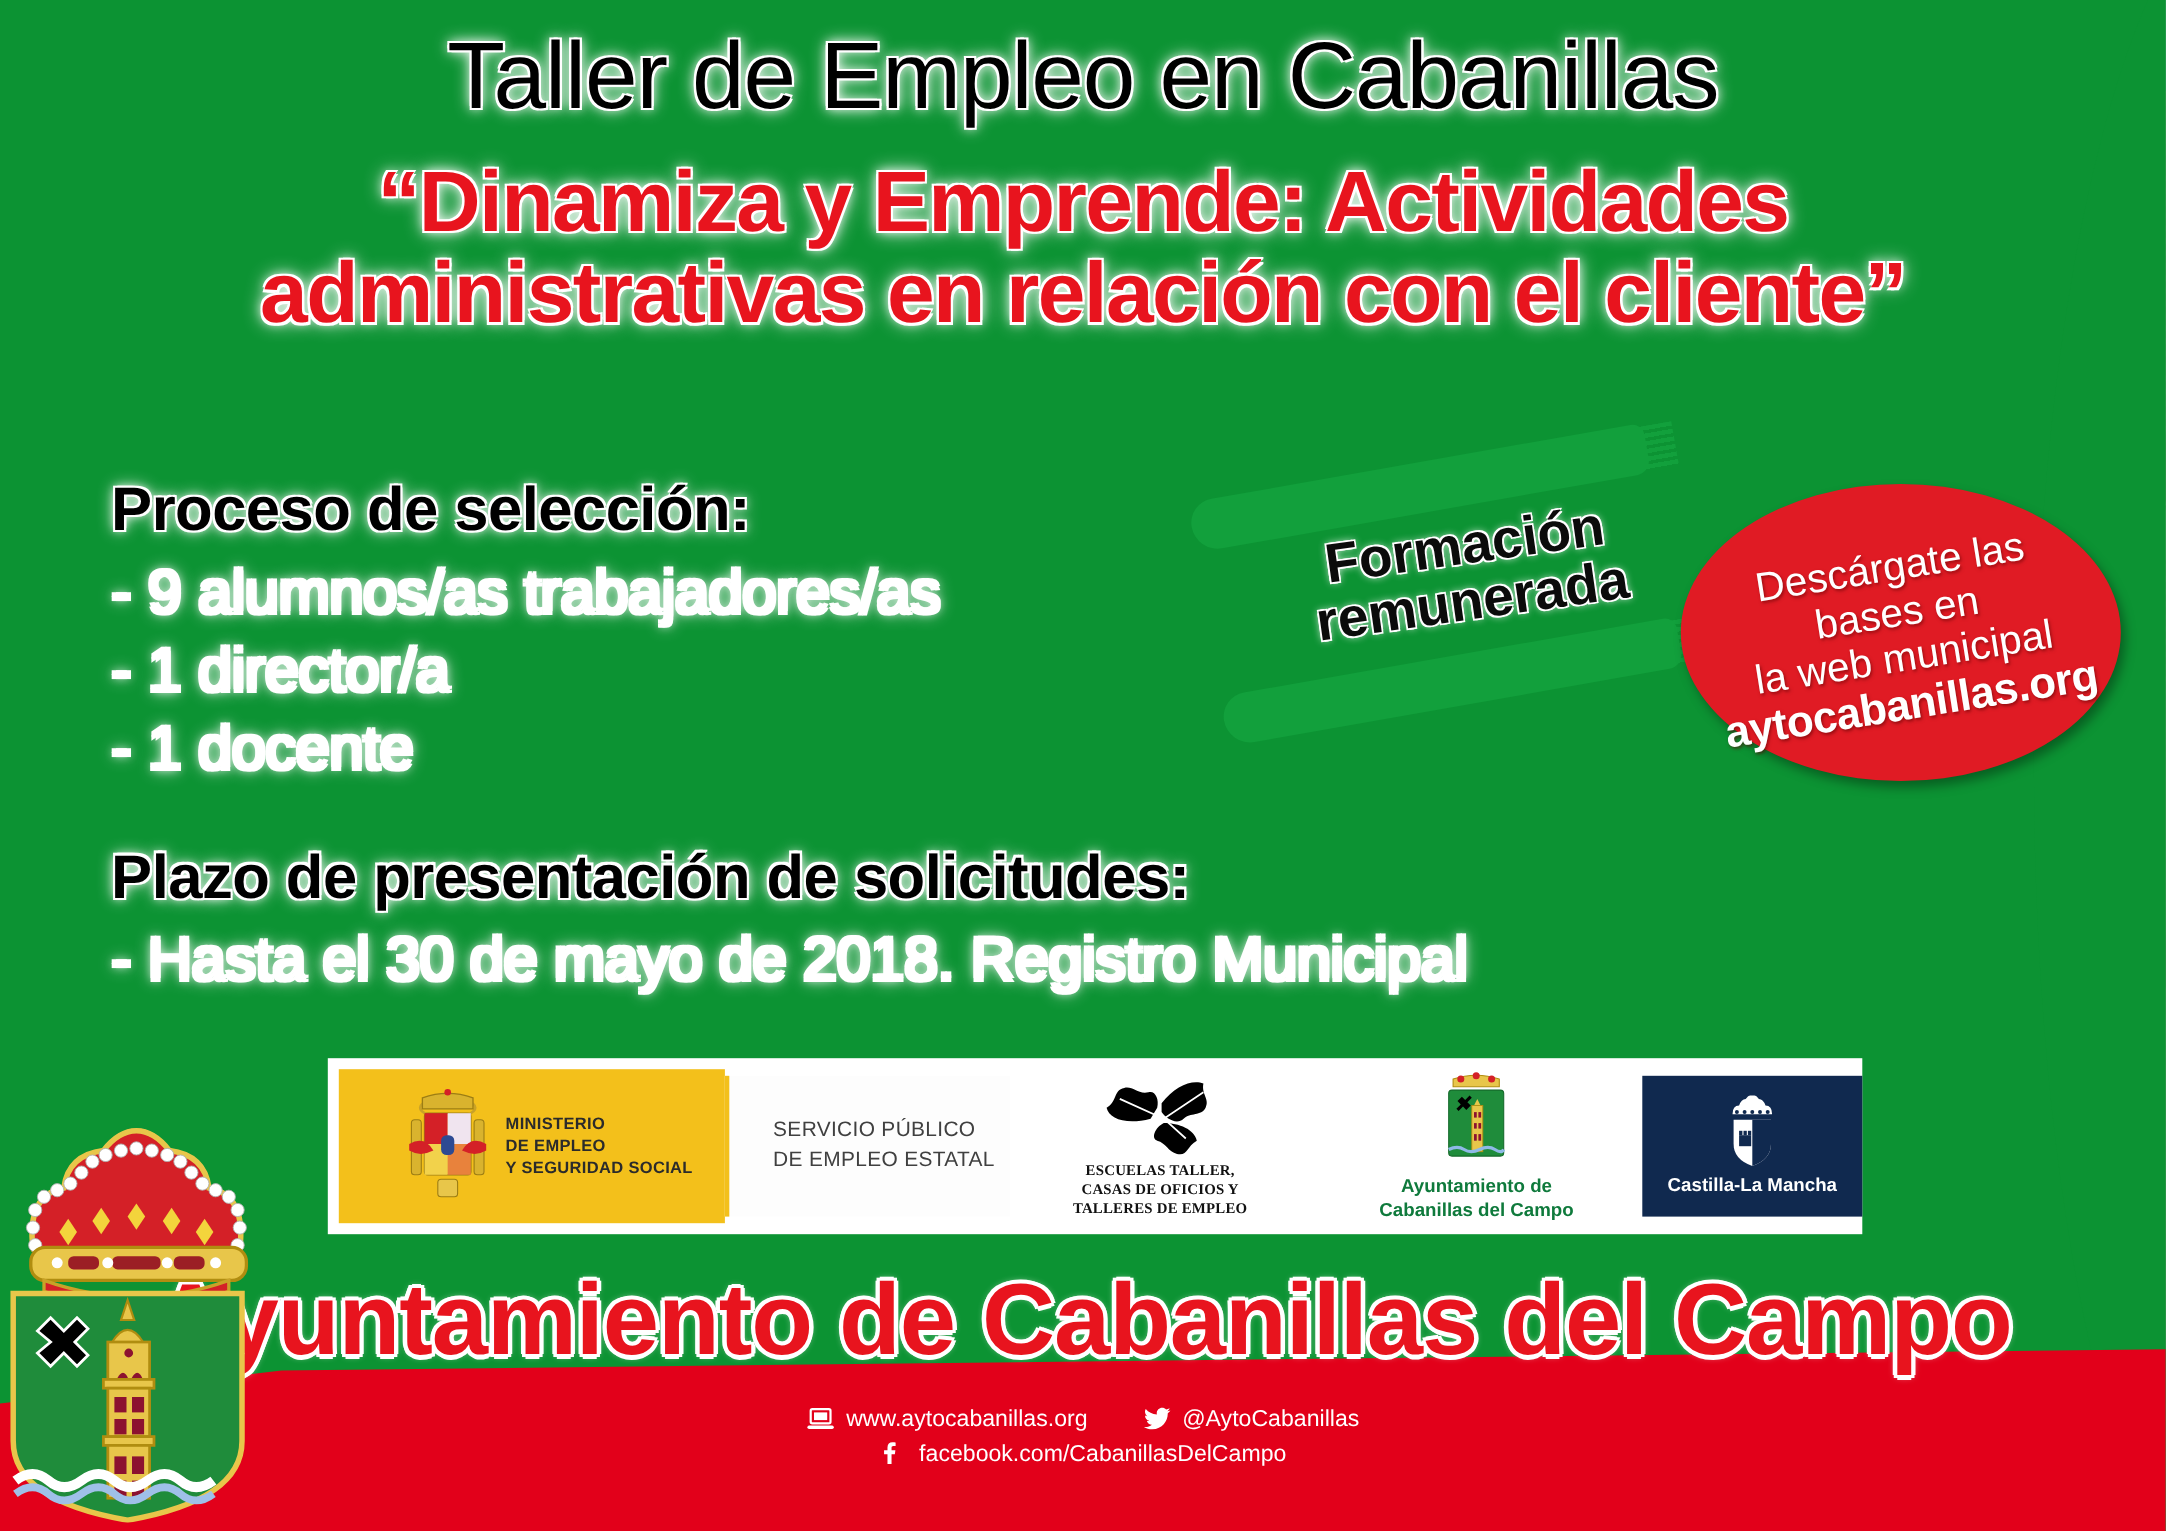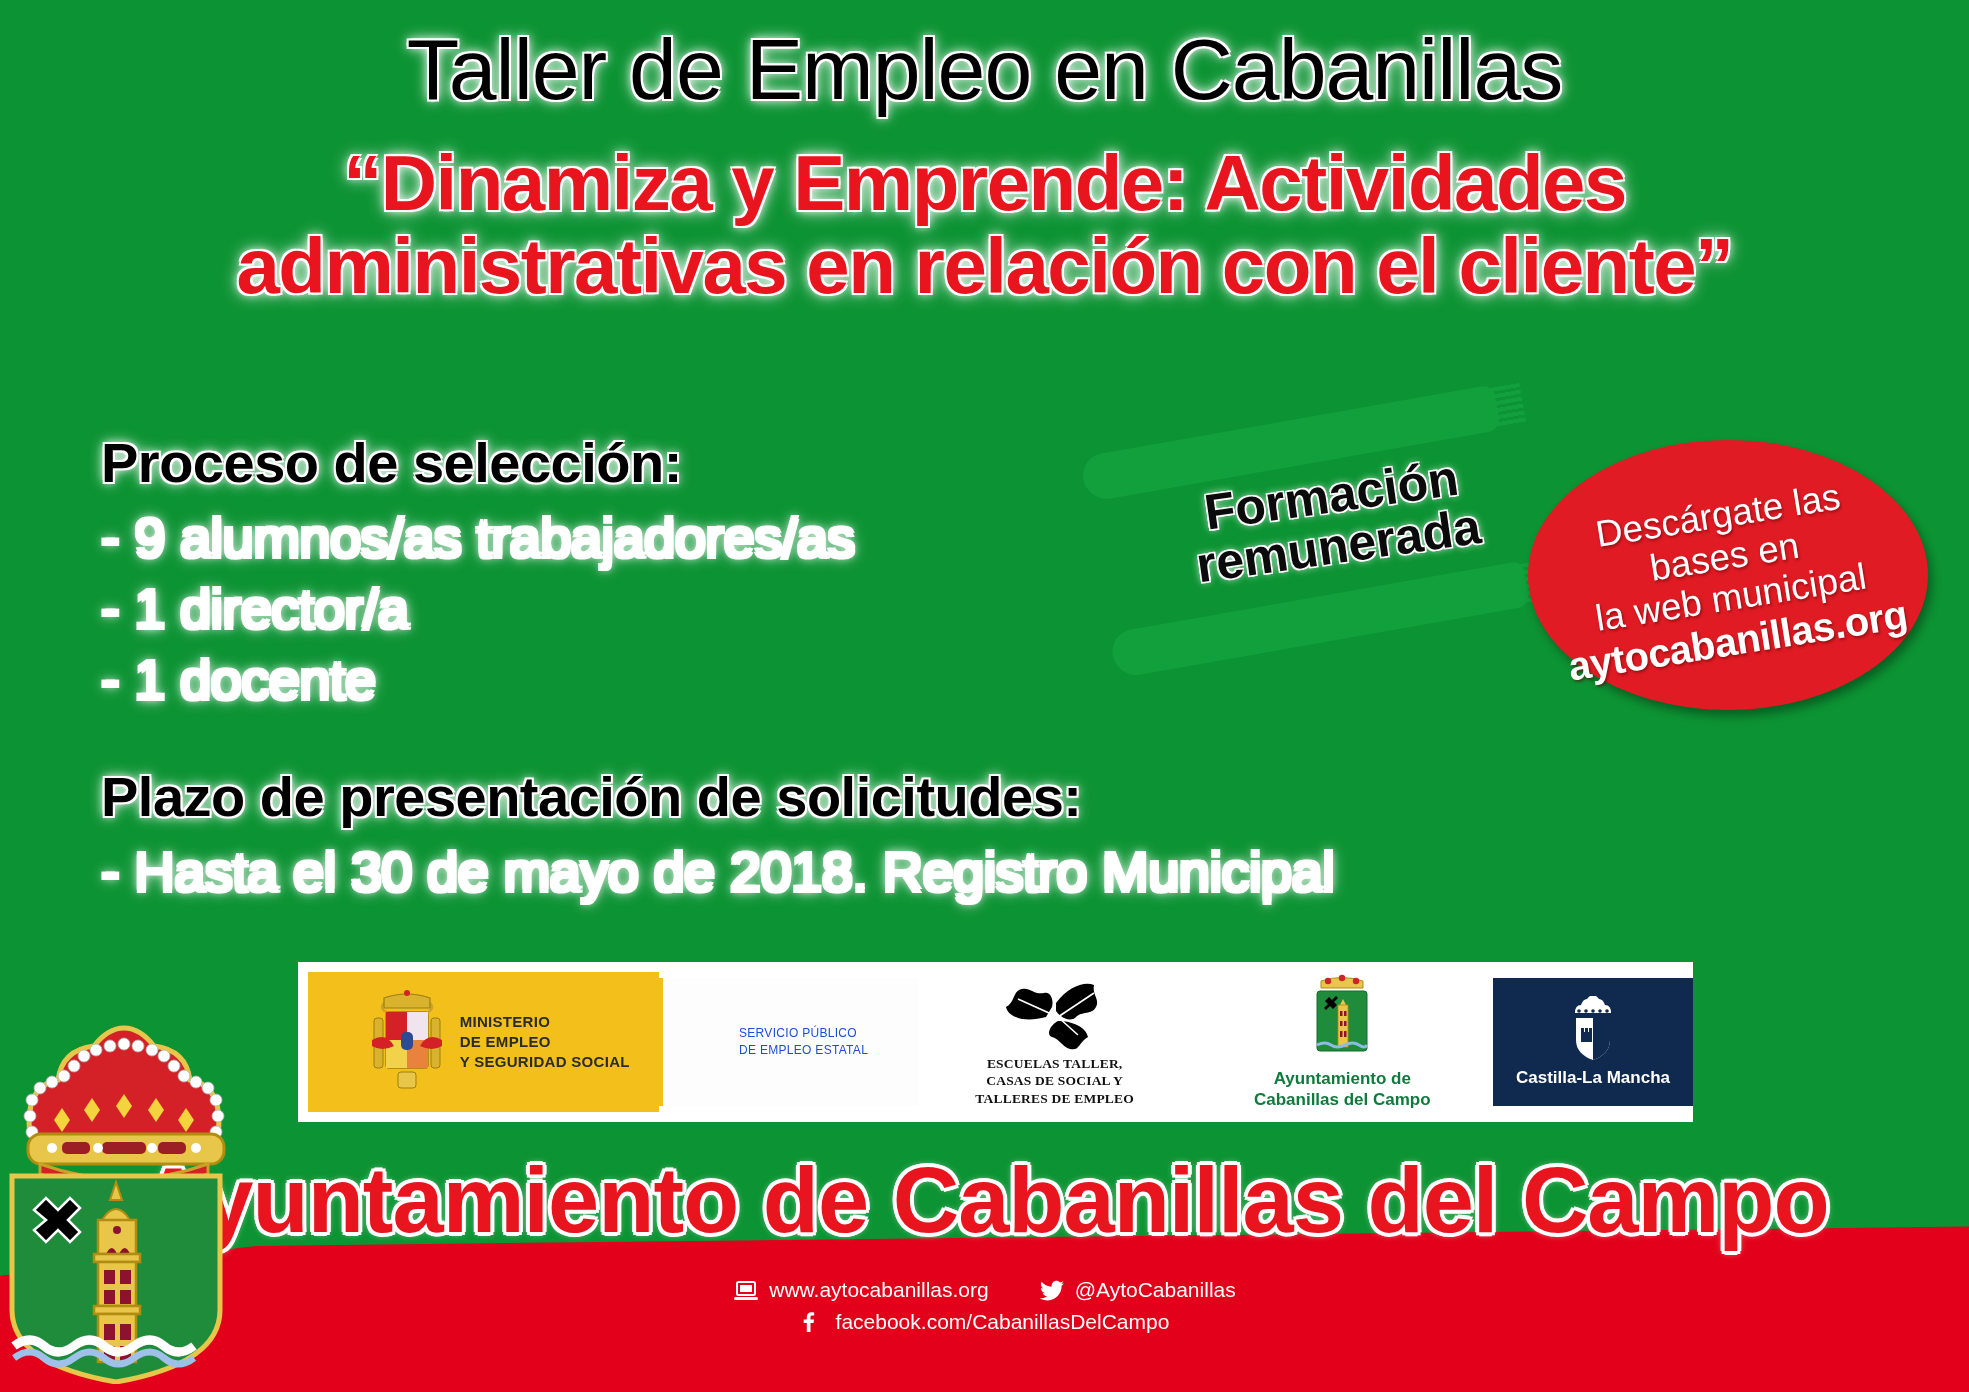--- a/index.html
+++ b/index.html
@@ -167,21 +167,21 @@
     gap:14px;padding-left:30px;margin:10px 0 10px 10px;
   }
   .min-txt{
     font-size:15px;line-height:1.35;color:#2b2b2b;font-weight:600;
     letter-spacing:.3px;
   }
   .logo-sepe{
     width:250px;background:#fdfdfd;border-left:4px solid #f3c01b;
     margin:16px 0;display:flex;align-items:center;padding-left:26px;
   }
-  .sepe-txt{font-size:12px;line-height:1.4;color:#1d4ed8;letter-spacing:.3px;}
+  .sepe-txt{font-size:19px;line-height:1.4;color:#404040;letter-spacing:.3px;}
   .logo-esc{width:300px;flex-direction:column;gap:2px;}
   .esc-txt{
     font-size:13.5px;line-height:1.28;color:#111;text-align:center;
     font-family:"Liberation Serif",serif;font-variant:small-caps;font-weight:700;
     letter-spacing:.2px;
   }
   .logo-ayto{width:330px;flex-direction:column;gap:4px;}
   .ayto-txt{
     font-size:17px;line-height:1.22;color:#0f7a3c;font-weight:bold;text-align:center;
   }
@@ -318,21 +318,21 @@
 
     <div class="logo-cell logo-esc">
       <svg width="118" height="76" viewBox="0 0 118 76">
         <path d="M50 40 C28 46 12 40 10 30 C20 24 16 14 26 12 C34 10 38 18 48 16 C54 14 58 22 56 30 Z" fill="#000"></path>
         <path d="M60 26 C72 10 88 4 98 8 C96 18 104 22 100 30 C96 38 86 34 80 40 C74 46 64 40 60 34 Z" fill="#000"></path>
         <path d="M62 44 C76 44 90 50 92 60 C82 66 84 74 74 72 C66 70 64 62 56 60 C50 58 54 48 62 44 Z" fill="#000"></path>
         <path d="M22 22 L62 40 L98 16 M62 40 L82 58" stroke="#fff" stroke-width="1.6" fill="none"></path>
       </svg>
       <div class="esc-txt">
         <div>ESCUELAS TALLER,</div>
-        <div>CASAS DE SOCIAL Y</div>
+        <div>CASAS DE OFICIOS Y</div>
         <div>TALLERES DE EMPLEO</div>
       </div>
     </div>
 
     <div class="logo-cell logo-ayto">
       <svg width="78" height="92" viewBox="0 0 78 92">
         <path d="M18 15 L18 8 Q39 1 60 8 L60 15 Z" fill="#e8c64a" stroke="#b08d10" stroke-width="1"></path>
         <circle cx="25" cy="8" r="3.2" fill="#d42027"></circle>
         <circle cx="39" cy="5" r="3.2" fill="#d42027"></circle>
         <circle cx="53" cy="8" r="3.2" fill="#d42027"></circle>

